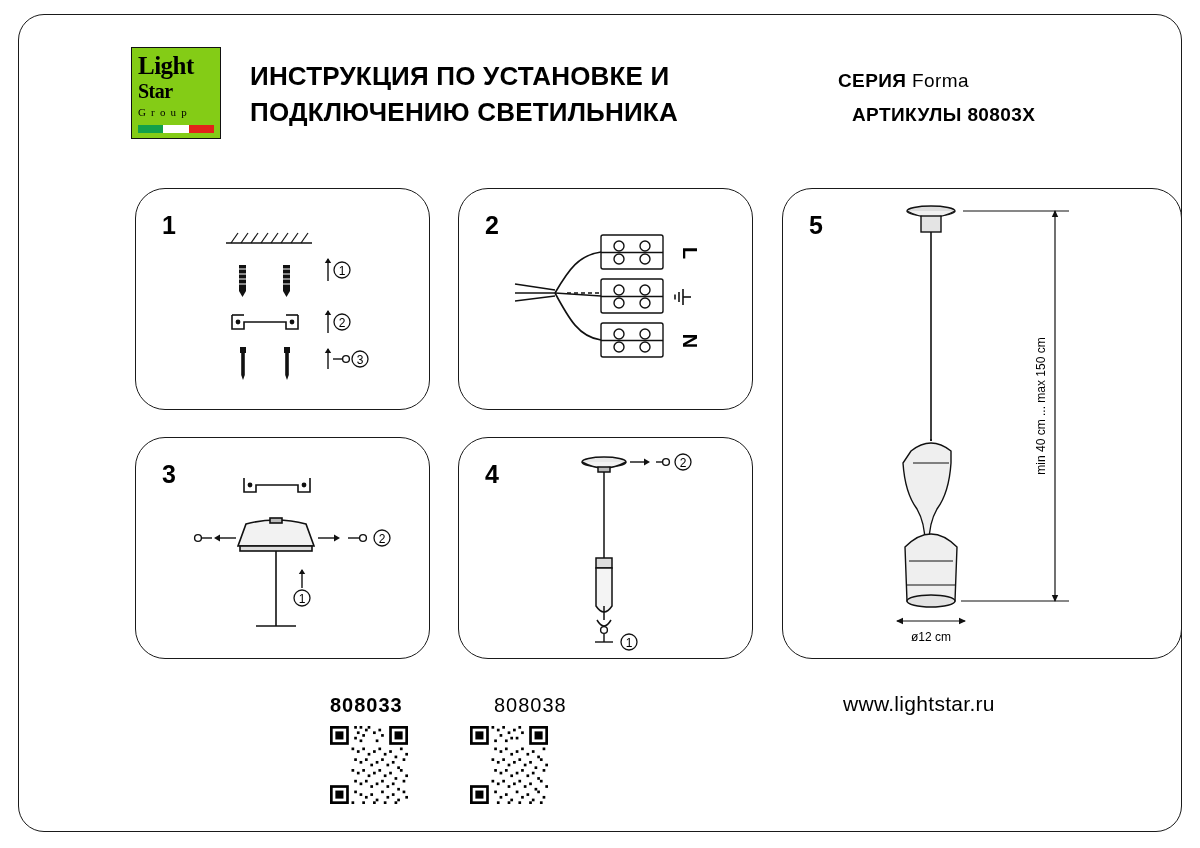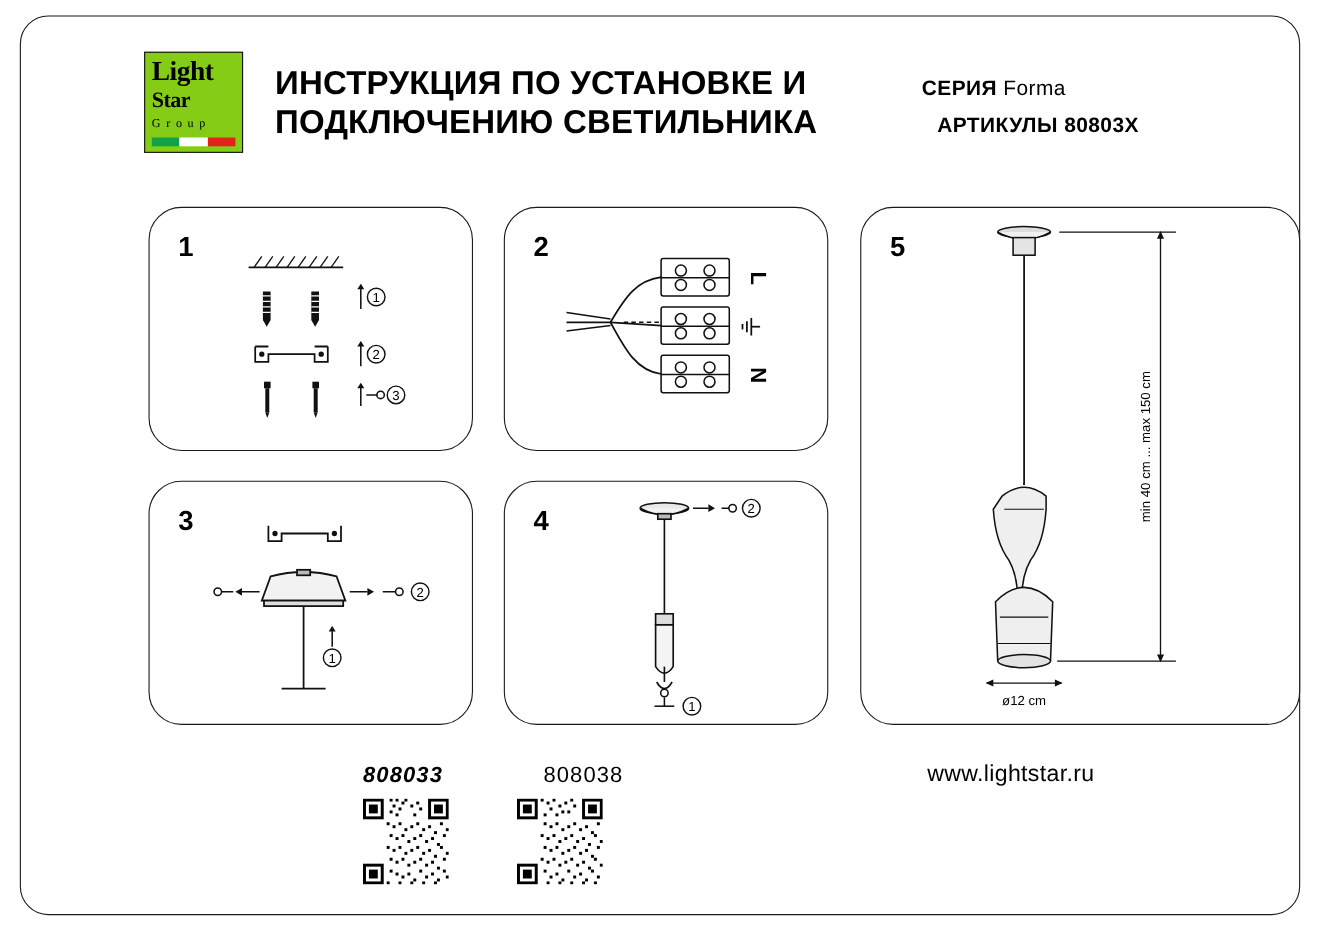--- a/index.html
+++ b/index.html
@@ -11,35 +11,35 @@
   .logo{position:absolute;left:131px;top:47px;width:90px;height:92px;border:1px solid #111;box-sizing:border-box;background:#84cc16;}
   .logo .l1{position:absolute;left:6px;top:5px;font-size:25px;font-weight:bold;font-family:"Liberation Serif",serif;letter-spacing:-0.5px;line-height:25px;}
   .logo .l2{position:absolute;left:6px;top:31px;font-size:20px;font-weight:bold;font-family:"Liberation Serif",serif;letter-spacing:-0.5px;line-height:25px;}
   .logo .l3{position:absolute;left:6px;top:58px;font-size:11px;letter-spacing:1.2px;font-family:"Liberation Serif",serif;}
   .logo .flag{position:absolute;left:6px;bottom:5px;width:76px;height:8px;display:flex;}
   .logo .flag i{display:block;flex:1;height:100%;}
   .logo .flag .g{background:#12a04a;}
   .logo .flag .w{background:#ffffff;}
   .logo .flag .r{background:#e2231a;}
 
-  .title{position:absolute;left:250px;top:58px;width:580px;font-size:30px;font-weight:bold;line-height:36px;letter-spacing:0.2px;}
+  .title{position:absolute;left:250px;top:58px;width:580px;font-size:26px;font-weight:bold;line-height:36px;letter-spacing:0.2px;}
   .series{position:absolute;left:838px;top:70px;font-size:19px;font-weight:bold;letter-spacing:0.4px;}
   .series .reg{font-weight:normal;}
   .articles{position:absolute;left:852px;top:104px;font-size:19px;font-weight:bold;letter-spacing:0.4px;}
 
   
   .panel{position:absolute;border:1.5px solid #1a1a1a;border-radius:30px;box-sizing:border-box;background:#fff;}
   .p1{left:135px;top:188px;width:295px;height:222px;}
   .p2{left:458px;top:188px;width:295px;height:222px;}
   .p3{left:135px;top:437px;width:295px;height:222px;}
   .p4{left:458px;top:437px;width:295px;height:222px;}
   .p5{left:782px;top:188px;width:400px;height:471px;}
   .pnum{position:absolute;font-size:25px;font-weight:bold;left:26px;top:22px;}
 
-  .footer-codes{position:absolute;left:330px;top:694px;font-size:20px;font-weight:bold;letter-spacing:1px;font-style:italic;}
+  .footer-codes{position:absolute;left:330px;top:694px;font-size:20px;font-weight:bold;letter-spacing:1px;}
   .code2{position:absolute;left:494px;top:694px;font-size:20px;font-weight:normal;letter-spacing:1px;}
   .site{position:absolute;left:843px;top:692px;font-size:21px;font-weight:normal;letter-spacing:0.3px;}
 
   .qr{position:absolute;width:78px;height:78px;}
   .qr1{left:330px;top:726px;}
   .qr2{left:470px;top:726px;}
 
   svg{display:block;}
   .dimtext{font-size:12px;}
 </style>

